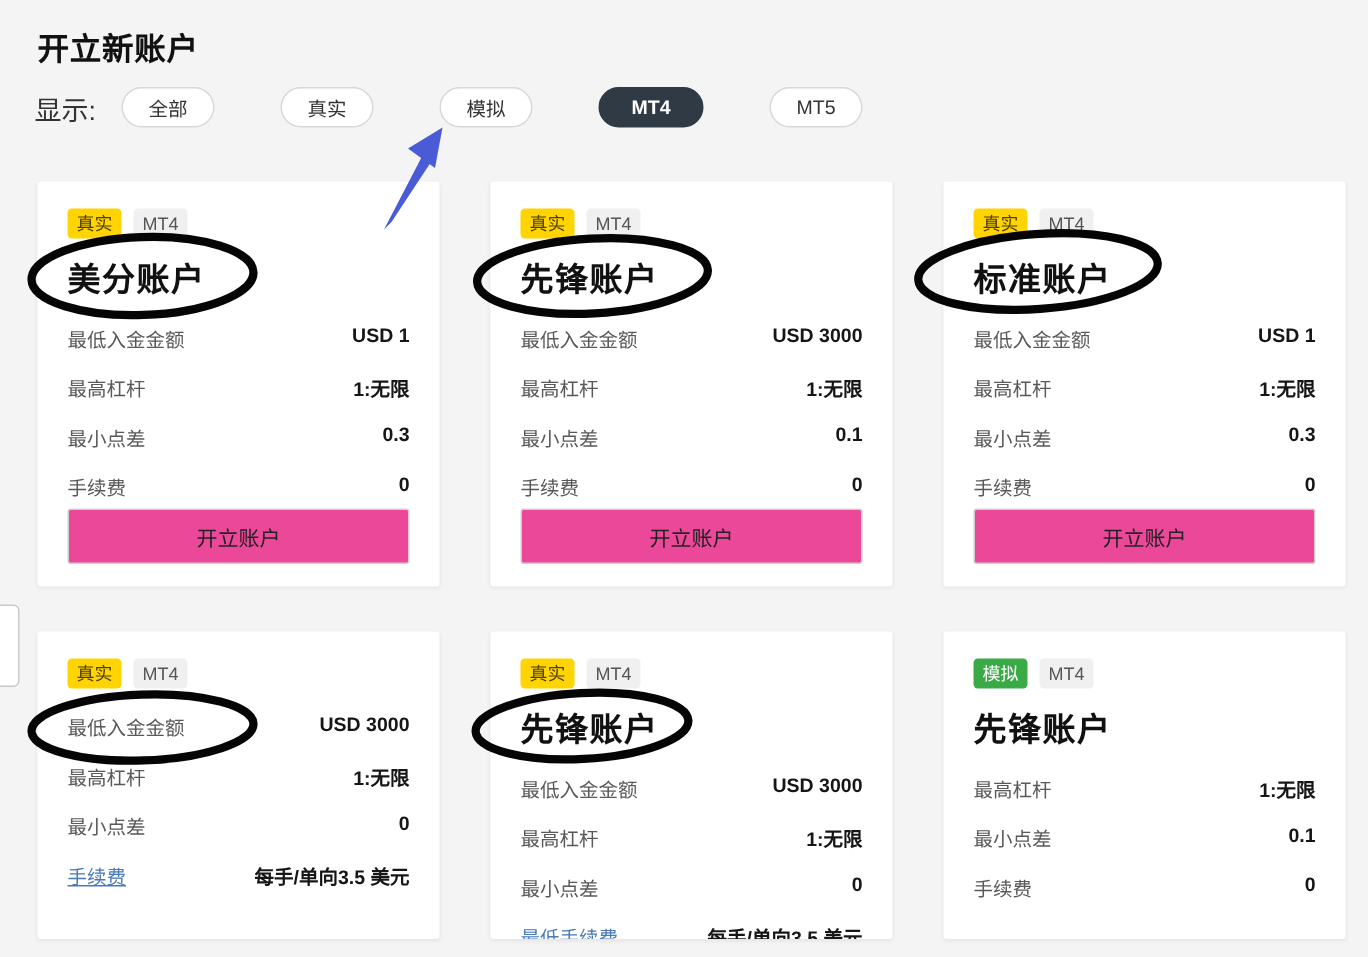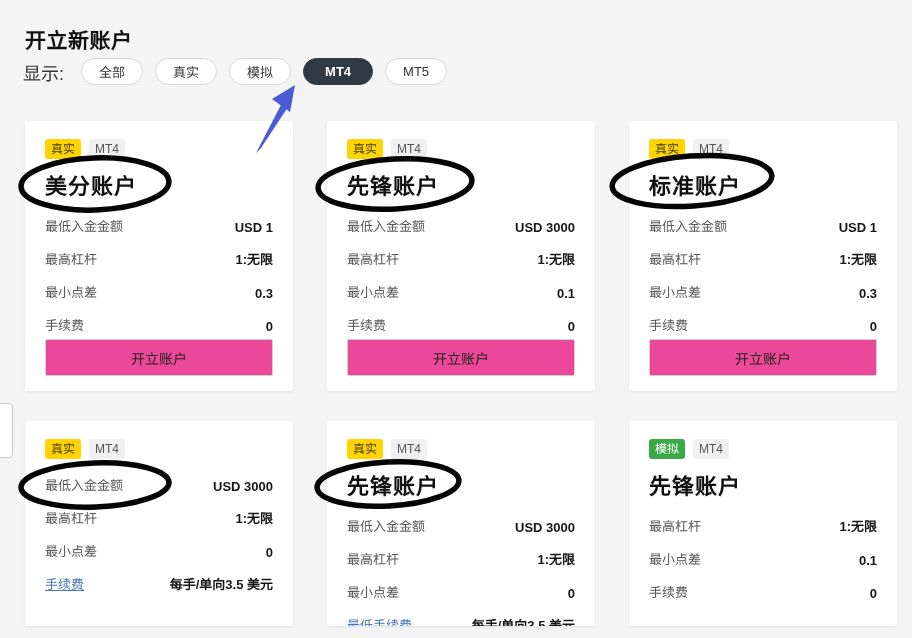--- a/index.html
+++ b/index.html
@@ -6,21 +6,21 @@
   html,body { width:912px; height:638px; }
   body {
     position:relative;
     font-family:"Liberation Sans","DejaVu Sans",sans-serif;
     background:#f4f4f5;
     overflow:hidden;
     color:#1a1a1a;
   }
   
   .page-title{
-    position:absolute; left:25px; top:24px;
+    position:absolute; left:25px; top:16px;
     font-size:21px; font-weight:700; color:#111;
     letter-spacing:.5px;
   }
   .filter-row{
     position:absolute; left:23px; top:58px;
     display:flex; align-items:center;
   }
   .filter-label{ font-size:18px; color:#333; margin-right:17px; }
   .pill{
     height:27px; min-width:60px; padding:0 17px;
@@ -54,21 +54,21 @@
     padding:4px 6px; border-radius:3px; white-space:nowrap;
   }
   .badge.type-real{ background:#ffd400; color:#4a3d00; }
   .badge.type-demo{ background:#3aaa47; color:#fff; }
   .badge.platform{ background:#f0f0f0; color:#555; }
   .card-title{
     font-size:22px; font-weight:700; color:#111;
     margin:4px 0 9px 0; letter-spacing:1px;
   }
   .spec-row{
-    display:flex; justify-content:space-between; align-items:flex-end;
+    display:flex; justify-content:space-between; align-items:flex-start;
     padding:7px 0; font-size:13px;
   }
   .spec-label{ color:#595959; }
   .spec-label.link{ color:#4a7ab8; text-decoration:underline; cursor:pointer; }
   .spec-value{ font-weight:700; color:#161616; text-align:right; }
   .open-btn{
     position:absolute; left:20px; right:20px; bottom:15px;
     height:37px;
     background:#ec4899; border:1px solid #cfcfcf; border-radius:2px;
     font-family:inherit; font-size:14px; color:#222;
@@ -85,21 +85,21 @@
     pointer-events:none; z-index:50;
   }
 </style>
 </head>
 <body>
 
 <div class="page-title">开立新账户</div>
 
 <div class="filter-row">
   <span class="filter-label">显示:</span>
-  <div id="pill-container" style="display:flex;align-items:center;">
+  <div id="pill-container" style="display:flex;align-items:center;gap:32px;">
       <div class="pill">
         <span>全部</span>
       </div>
       <div class="pill">
         <span>真实</span>
       </div>
       <div class="pill">
         <span>模拟</span>
       </div>
       <div class="pill selected">

